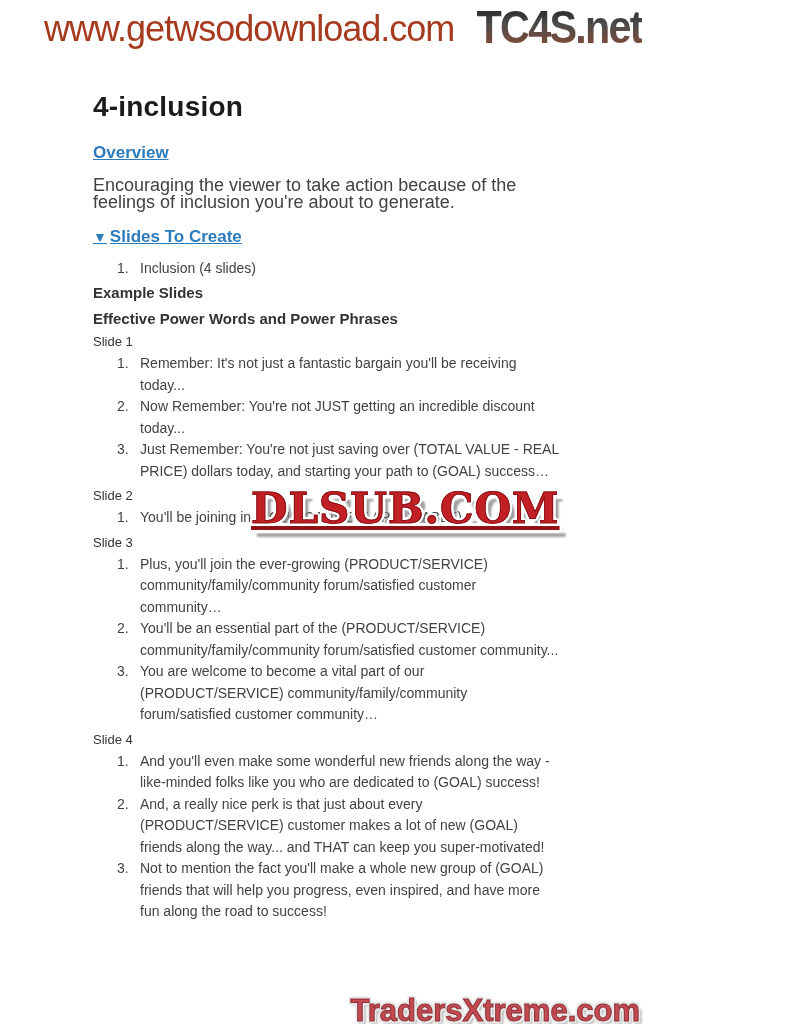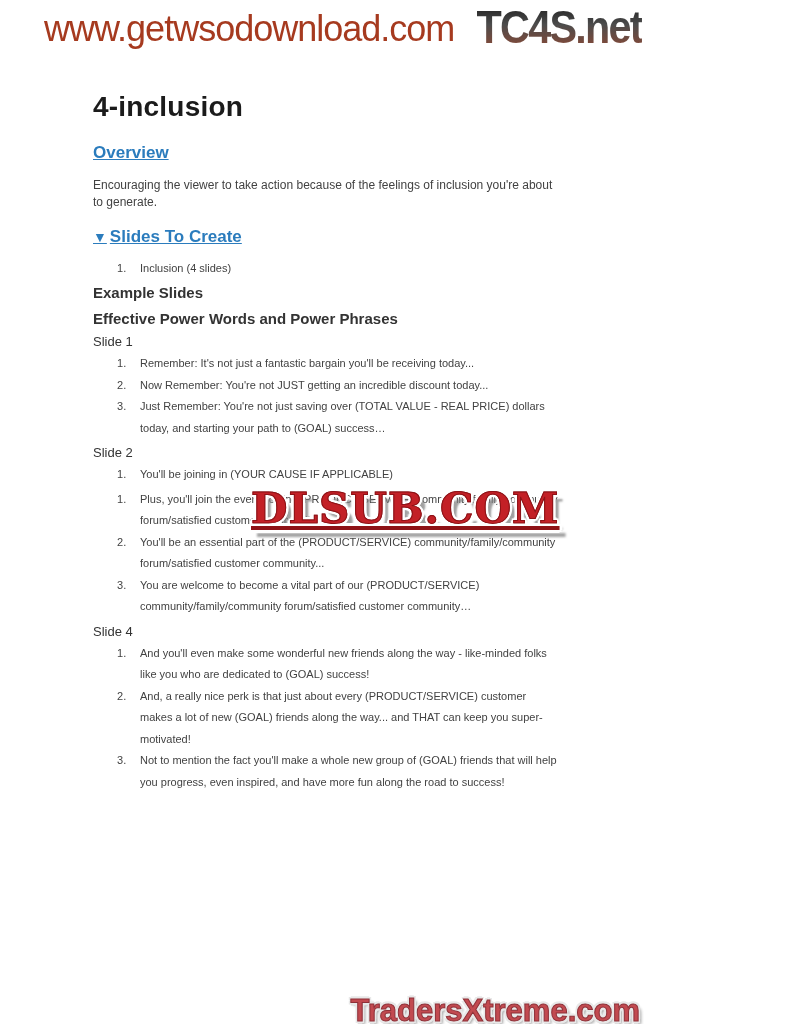--- a/index.html
+++ b/index.html
@@ -38,29 +38,29 @@
   }
   h2.blue-h {
     font-size: 17px; font-weight: 700; line-height: 20px;
     color: #2b7cbd;
     text-decoration: underline;
   }
   h2.overview { margin-top: 20px; }
   h2.slides-h { margin-top: 16px; display: flex; align-items: center; }
   .tri { font-size: 14px; margin-right: 3px; color: #2b7cbd; cursor: pointer; }
   p.body-text {
-    font-size: 12px; line-height: 17px; color: #424242; margin-top: 14px;
+    font-size: 18px; line-height: 17px; color: #424242; margin-top: 14px;
   }
   ol.num-list {
     list-style: none; counter-reset: n;
     margin: 0; padding: 0 0 0 24px;
   }
   ol.num-list li {
     counter-increment: n; position: relative;
-    padding-left: 23px; font-size: 11px; line-height: 21.5px; color: #424242;
+    padding-left: 23px; font-size: 14px; line-height: 21.5px; color: #424242;
   }
   ol.num-list li::before {
     content: counter(n) ".";
     position: absolute; left: 0; color: #424242;
   }
   ol.top-list { margin-top: 14px; }
   ol.top-list li { line-height: 15px; }
   h3.bold-h { font-size: 15px; font-weight: 700; color: #333; line-height: 19px; }
   h3.power { margin-top: 7px; }
   h3.example { margin-top: 7px; }
@@ -135,20 +135,21 @@
     </div>
 
     <div class="slide">
       <div class="slide-label">Slide 2</div>
       <ol class="num-list">
         <li>You'll be joining in (YOUR CAUSE IF APPLICABLE)</li>
       </ol>
     </div>
 
     <div class="slide">
+      <div class="slide-label">Slide 3</div>
       <ol class="num-list">
         <li>Plus, you'll join the ever-growing (PRODUCT/SERVICE) community/family/community forum/satisfied customer community…</li>
         <li>You'll be an essential part of the (PRODUCT/SERVICE) community/family/community forum/satisfied customer community...</li>
         <li>You are welcome to become a vital part of our (PRODUCT/SERVICE) community/family/community forum/satisfied customer community…</li>
       </ol>
     </div>
 
     <div class="slide">
       <div class="slide-label">Slide 4</div>
       <ol class="num-list">

